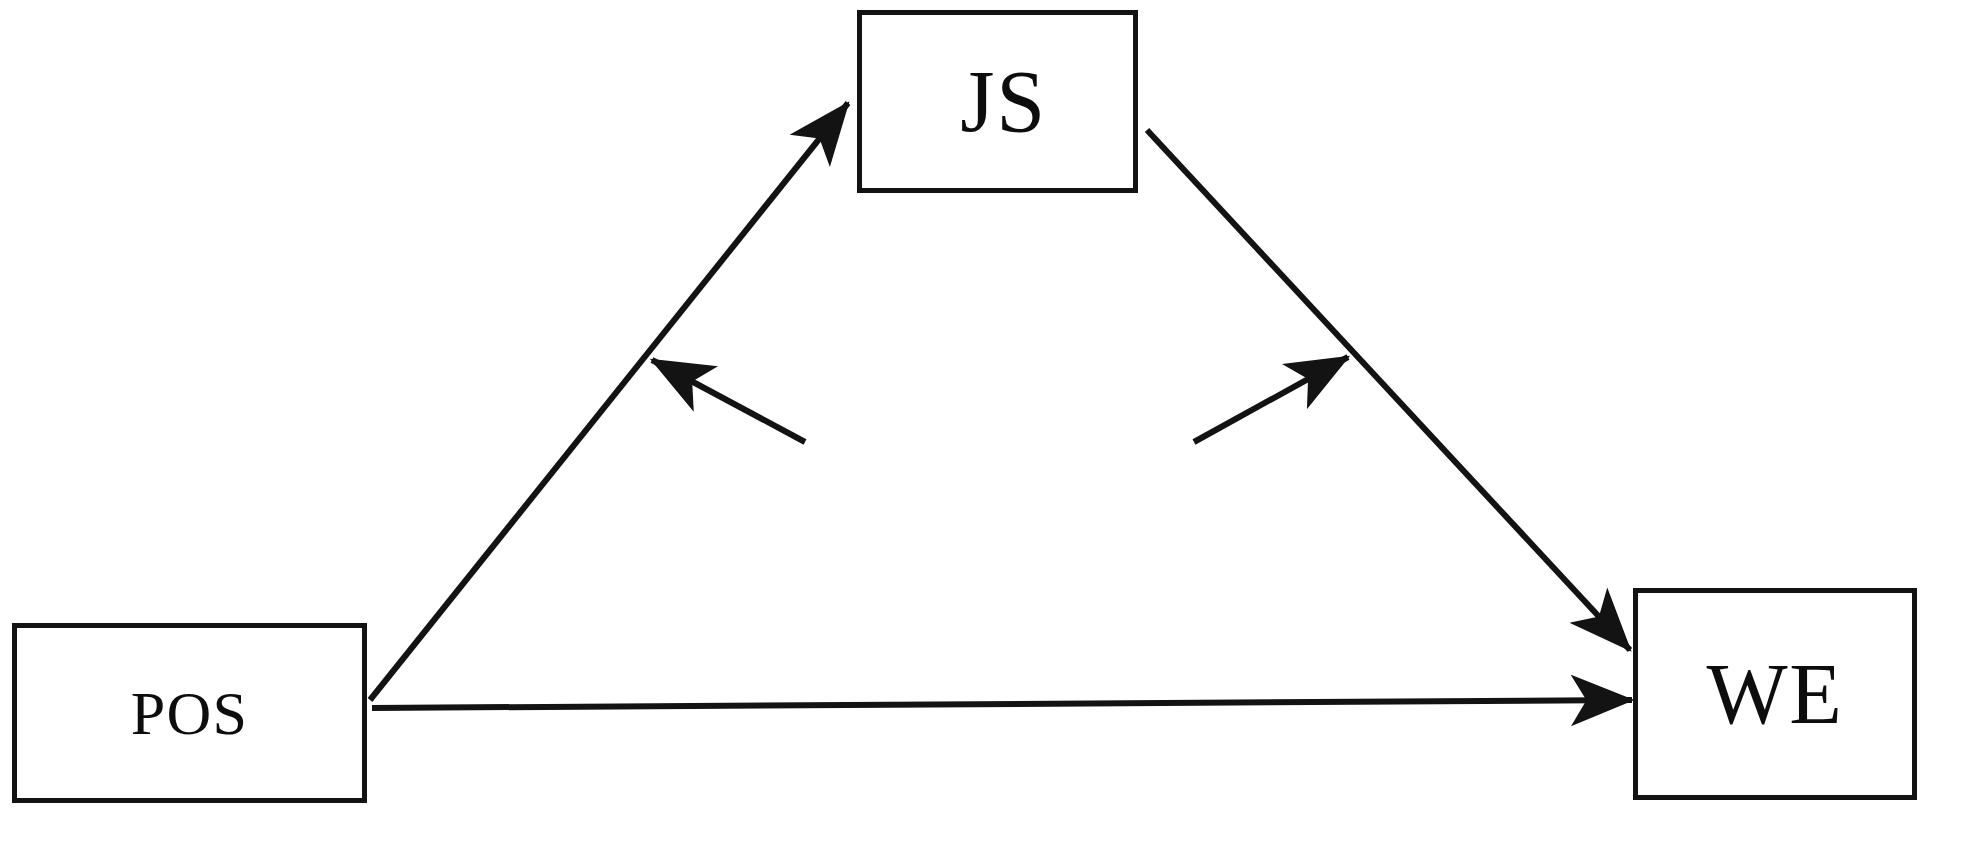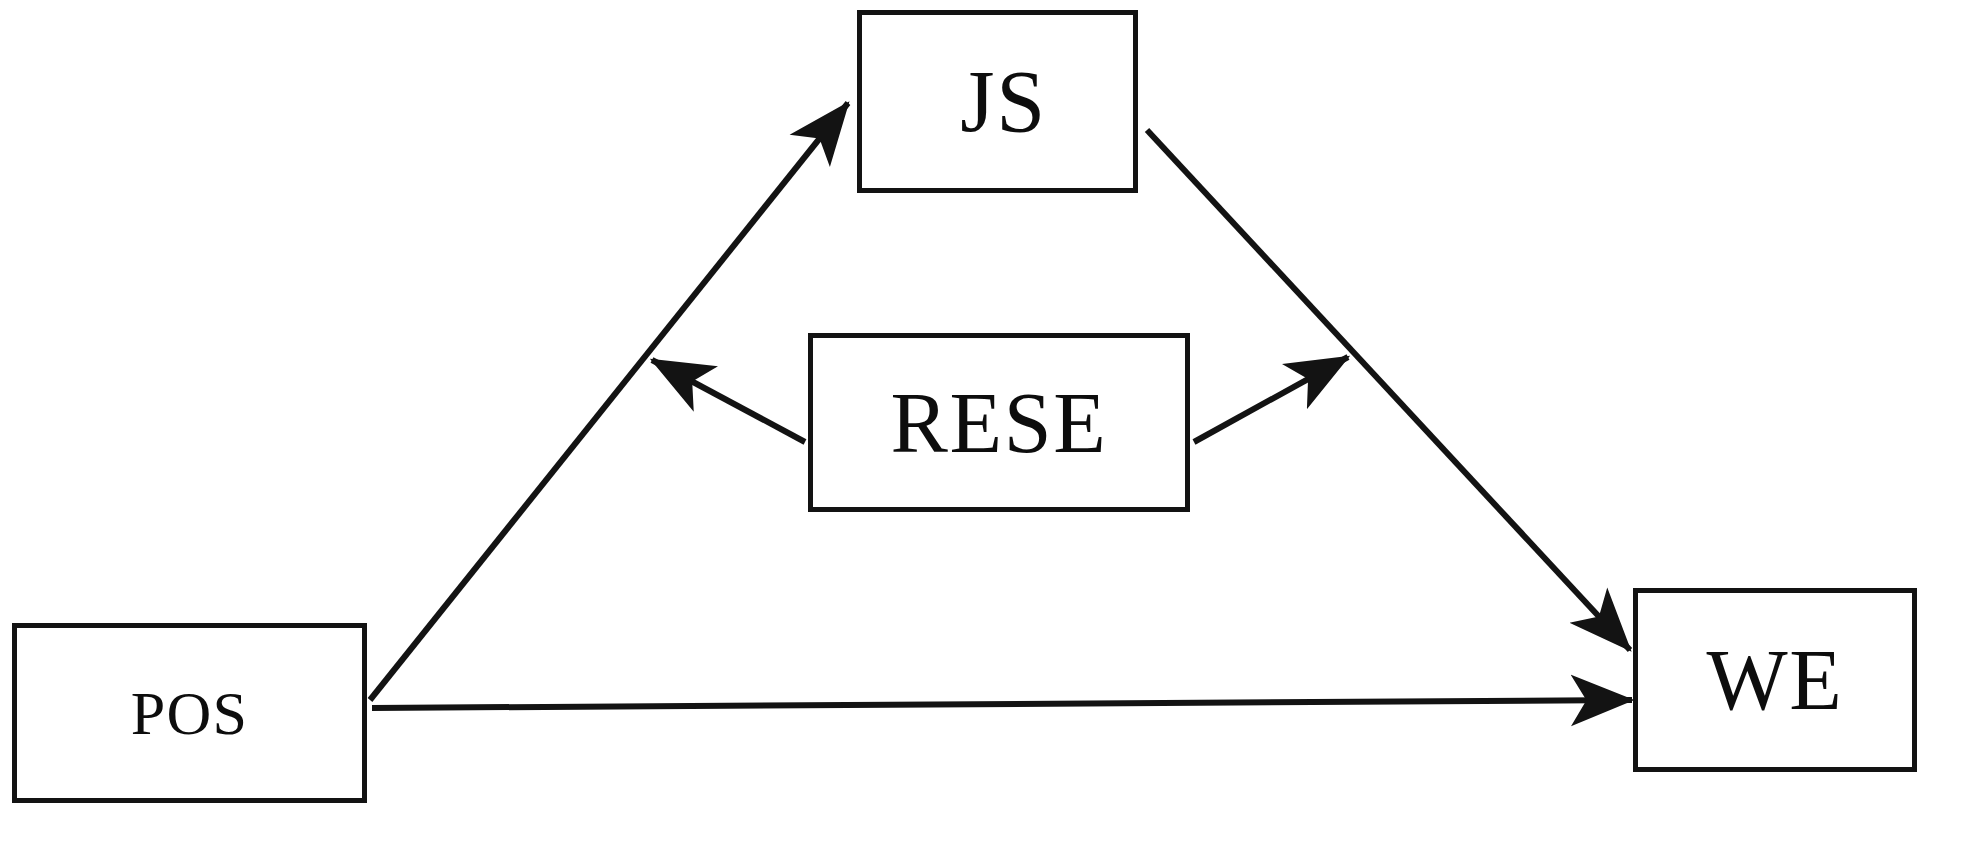--- a/index.html
+++ b/index.html
@@ -61,21 +61,21 @@
     left: 12px;
     top: 623px;
     width: 355px;
     height: 180px;
   }
   #node-pos .node-label { font-size: 62px; }
   #node-we {
     left: 1633px;
     top: 588px;
     width: 284px;
-    height: 184px;
+    height: 212px;
   }
   #node-we .node-label { font-size: 86px; }
 </style>
 </head>
 <body>
 
 <div id="diagram-root">
 
   <svg id="edge-layer" viewBox="0 0 1983 861">
     <defs>
@@ -92,23 +92,20 @@
 
     <line x1="805" y1="442" x2="652" y2="360" stroke="#131313" stroke-width="6" marker-end="url(#arrowhead)"></line>
 
     <line x1="1194" y1="442" x2="1348" y2="357" stroke="#131313" stroke-width="6" marker-end="url(#arrowhead)"></line>
   </svg>
 
   <div class="node-box" id="node-js">
     <span class="node-label">JS</span>
   </div>
 
-  <div class="node-box" id="node-rese">
-    <span class="node-label">RESE</span>
-  </div>
 
   <div class="node-box" id="node-pos">
     <span class="node-label">POS</span>
   </div>
 
   <div class="node-box" id="node-we">
     <span class="node-label">WE</span>
   </div>
 
 </div>

